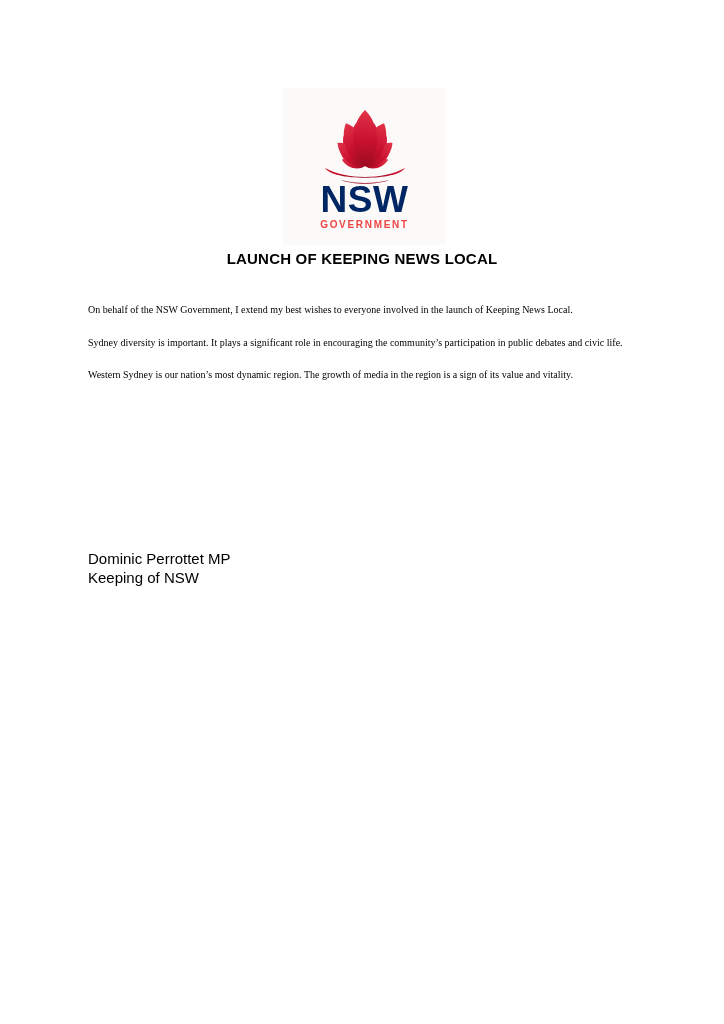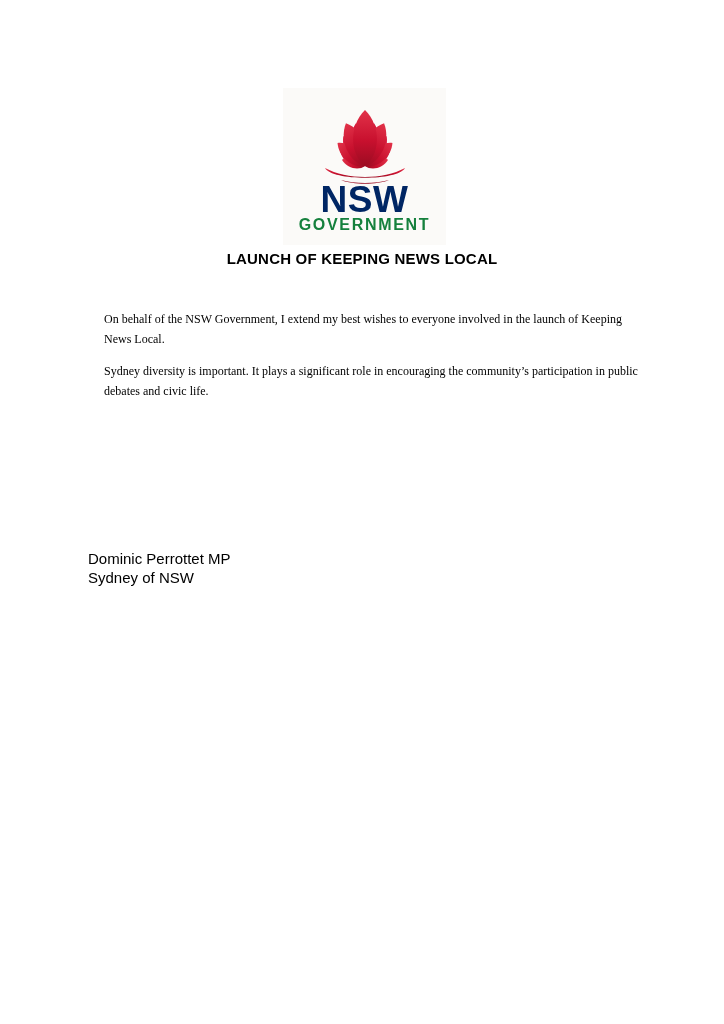--- a/index.html
+++ b/index.html
@@ -32,50 +32,49 @@
     font-weight: 700;
     font-size: 37px;
     line-height: 33px;
     letter-spacing: 0.5px;
     color: #002664;
     margin-top: -1px;
   }
   .logo-gov {
     font-family: "Liberation Sans", sans-serif;
     font-weight: 700;
-    font-size: 16px;
+    font-size: 10px;
     line-height: 13px;
     letter-spacing: 1.7px;
-    color: #15803d;
+    color: #ef4444;
     margin-top: 2px;
   }
 
   
   .doc-title {
     position: absolute;
     top: 250px;
     left: 0;
     width: 724px;
     text-align: center;
     font-family: "Liberation Sans", sans-serif;
     font-weight: 700;
     font-size: 15px;
     letter-spacing: 0.2px;
     color: #000000;
   }
 
   
   .doc-body {
     position: absolute;
-    top: 310px;
+    top: 300px;
     left: 88px;
     width: 542px;
-    font-size: 12px;
+    font-size: 10px;
     line-height: 19.5px;
-    margin-left: 16px;
   }
   .doc-body p { margin: 0 0 13px 0; }
 
   
   .signature {
     position: absolute;
     top: 549px;
     left: 88px;
     font-family: "Liberation Sans", sans-serif;
     font-weight: 400;
@@ -125,20 +124,21 @@
     </svg>
     <div class="logo-nsw">NSW</div>
     <div class="logo-gov">GOVERNMENT</div>
   </div>
 
   <div class="doc-title">LAUNCH OF KEEPING NEWS LOCAL</div>
 
   <div class="doc-body">
     <p>On behalf of the NSW Government, I extend my best wishes to everyone involved in the launch of Keeping News Local.</p>
     <p>Sydney diversity is important. It plays a significant role in encouraging the community’s participation in public debates and civic life.</p>
+    <p>Western Sydney is our nation’s most dynamic region. The growth of media in the region is a sign of its value and vitality.</p>
   </div>
 
   <div class="signature">
     <div>Dominic Perrottet MP</div>
-    <div>Sydney of NSW</div>
+    <div>Keeping of NSW</div>
   </div>
 
 </div>
 
 </body></html>

